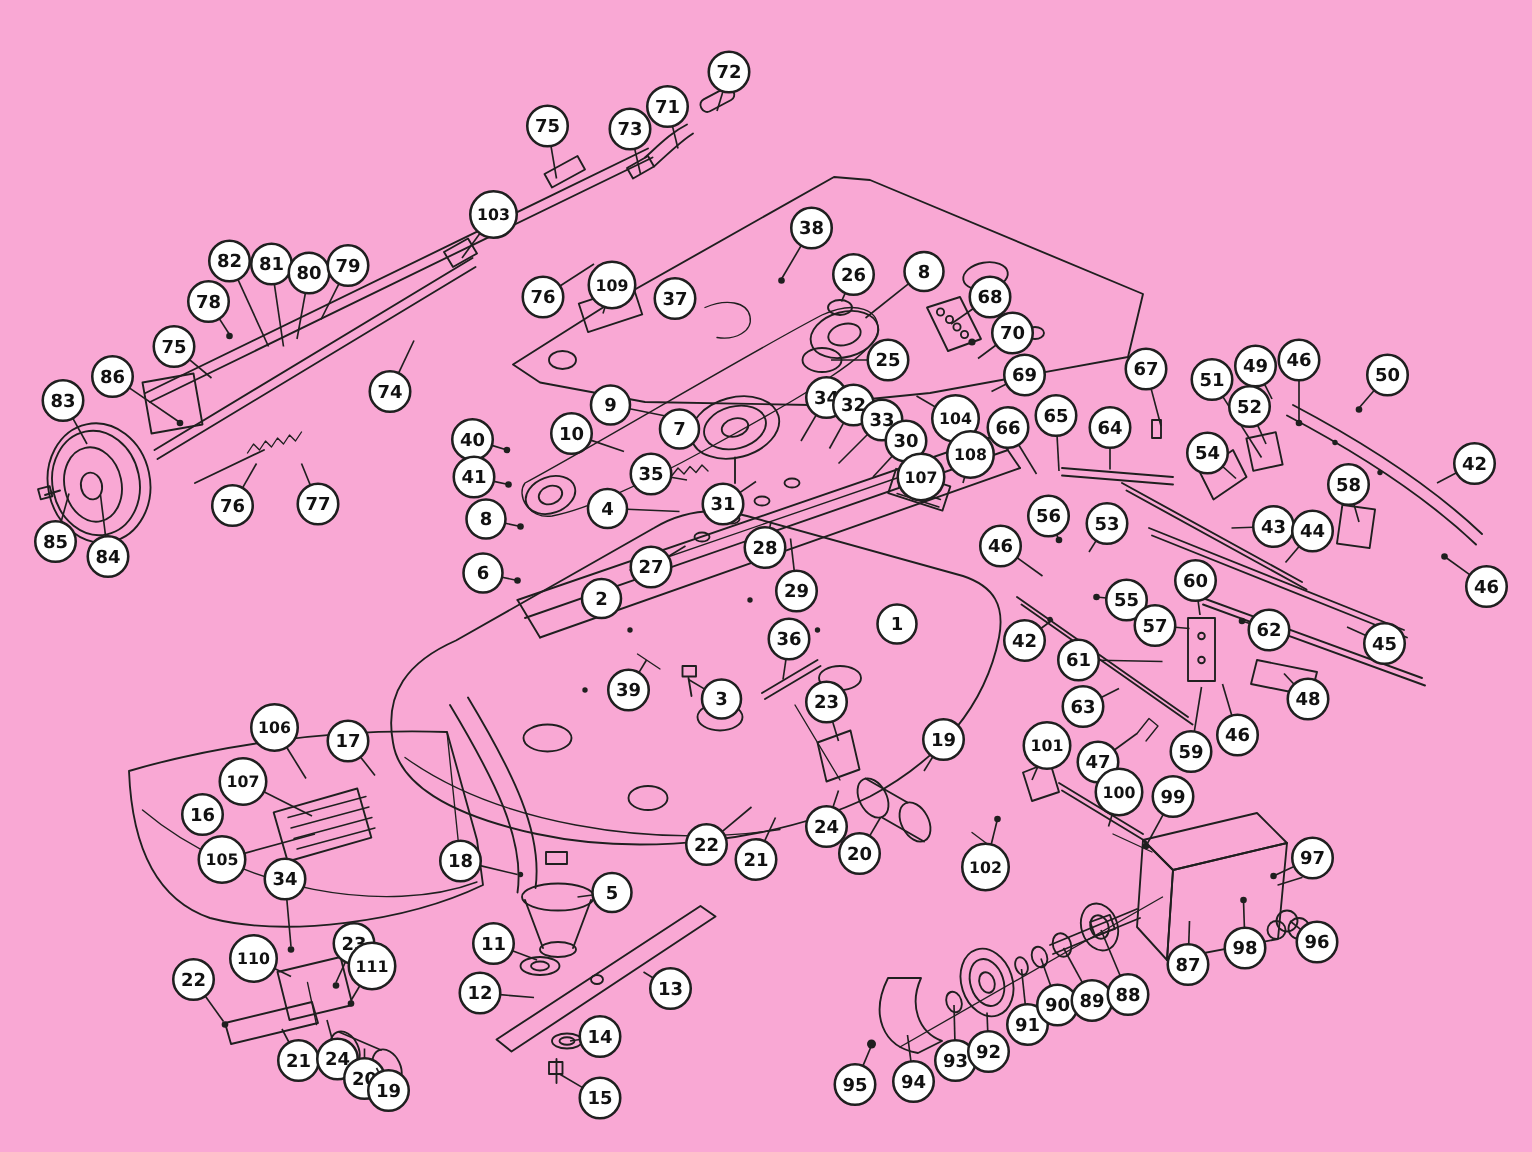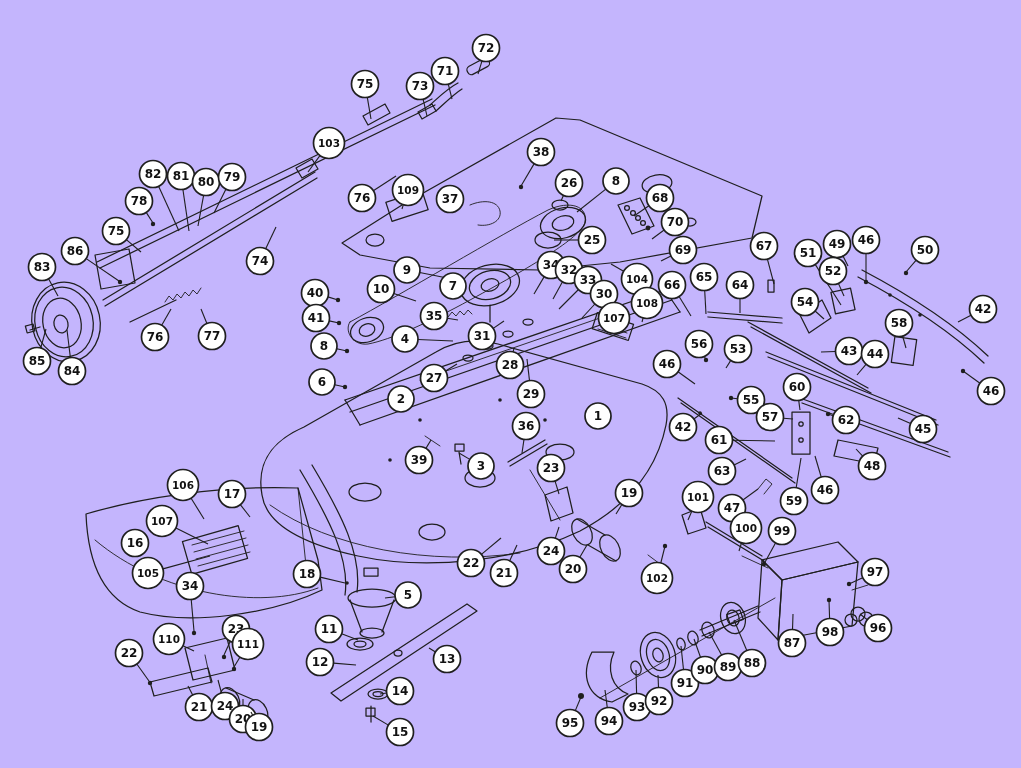--- a/index.html
+++ b/index.html
@@ -1,20 +1,20 @@
 <!DOCTYPE html>
 <html><head>
 <meta charset="utf-8">
 <style>
   html,body{margin:0;padding:0;background:#e8e8e8;}
   .page{
     position:relative;
     width:1021px;height:768px;
     margin:0 auto;
-    background:#c4b5fd;
+    background:#f9a8d4;
     overflow:hidden;
     font-family:"DejaVu Sans","Liberation Sans",sans-serif;
   }
   svg{display:block}
   .art{stroke:#1f1f1f;fill:none;stroke-width:1.25;stroke-linecap:round;stroke-linejoin:round;}
   .art .thin{stroke-width:0.9;}
   .art .dot{fill:#1f1f1f;stroke:none;}
   .callout-circle{fill:#ffffff;stroke:#1f1f1f;stroke-width:1.7;}
   .callout-text{fill:#111111;font-weight:bold;text-anchor:middle;font-family:"DejaVu Sans","Liberation Sans",sans-serif;}
   .leader{stroke:#1f1f1f;stroke-width:1.1;}

